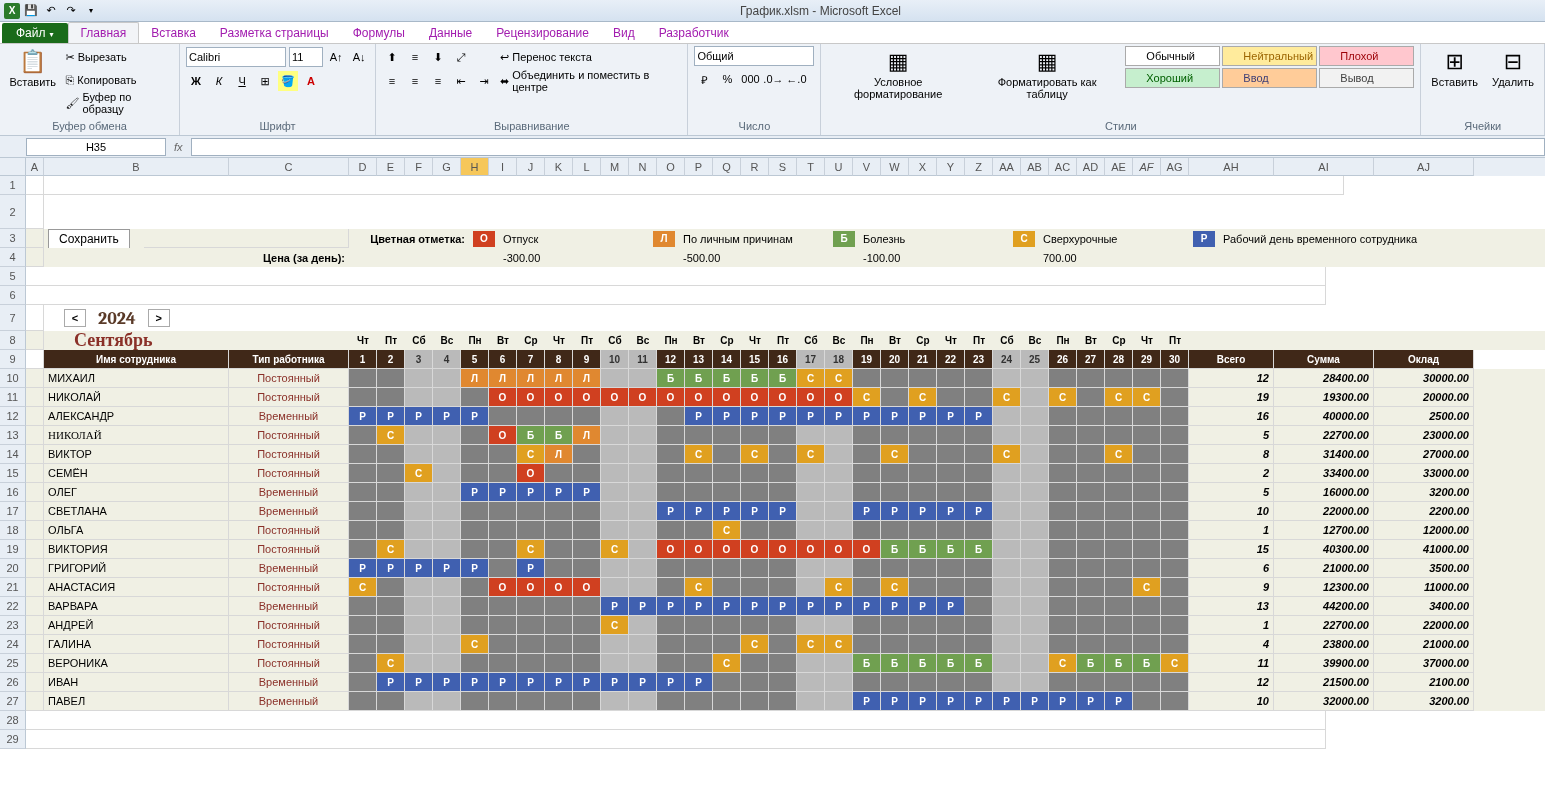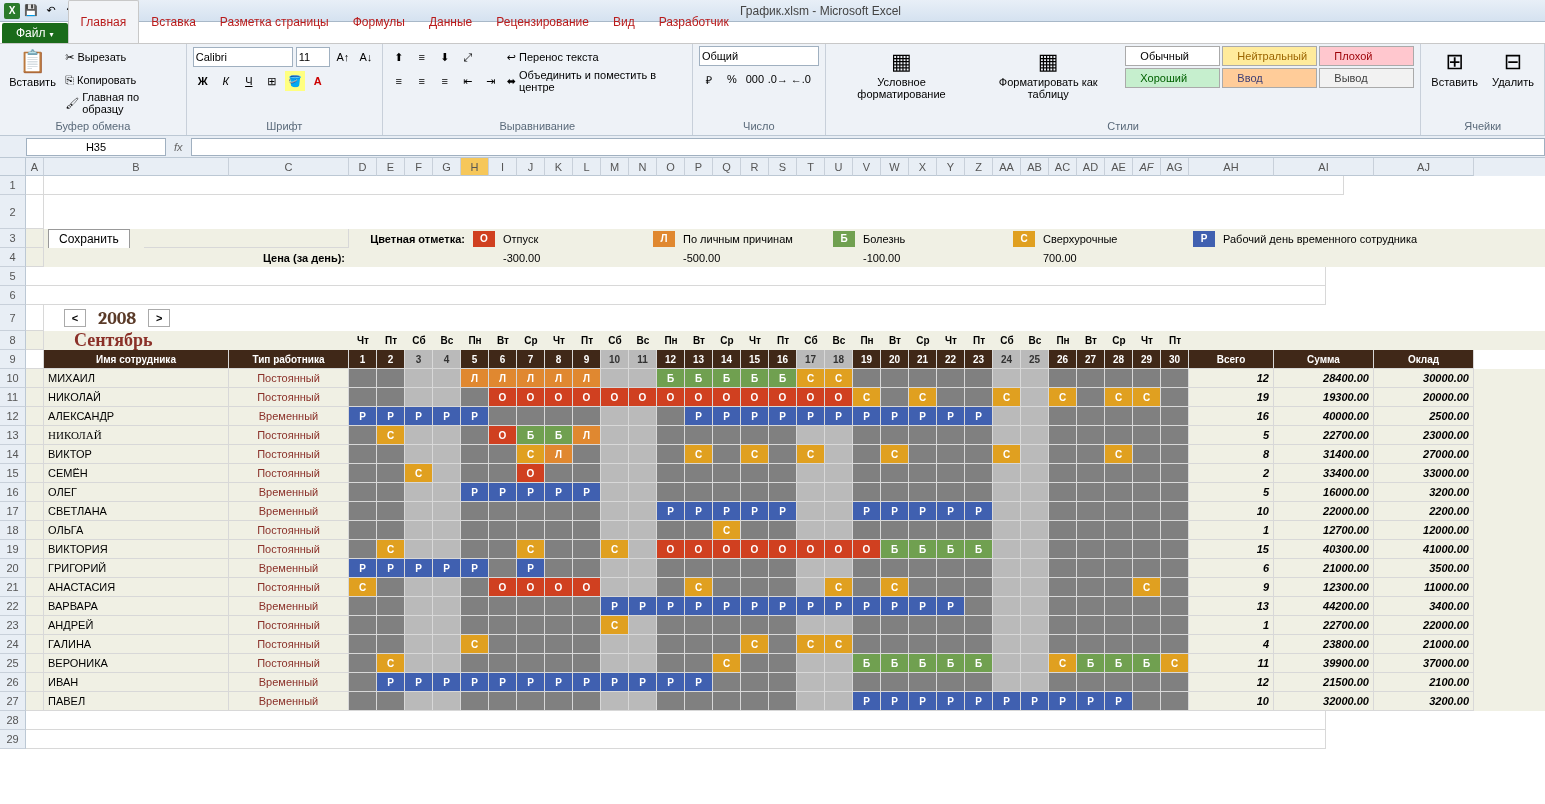--- a/index.html
+++ b/index.html
@@ -5,33 +5,33 @@
 *{box-sizing:border-box;margin:0;padding:0;font-family:"Segoe UI",Tahoma,sans-serif;font-size:11px}
 body{background:#fff;overflow:hidden;width:1545px;height:804px}
 .titlebar{height:22px;background:linear-gradient(#e8eff7,#d5e2f0);display:flex;align-items:center;padding:0 4px;border-bottom:1px solid #a8b8c8}
 .titlebar .qat{display:flex;gap:2px;align-items:center}
 .qat-btn{width:18px;height:18px;display:flex;align-items:center;justify-content:center;cursor:pointer}
 .titlebar .title{flex:1;text-align:center;font-size:12px;color:#444}
 .xl-icon{width:16px;height:16px;background:#2a7a2a;color:#fff;font-weight:bold;display:flex;align-items:center;justify-content:center;font-size:10px;border-radius:2px}
 .ribbon-tabs{height:22px;background:#fff;display:flex;align-items:flex-end;padding-left:2px;border-bottom:1px solid #c8c8c8}
 .file-tab{background:#1a6b1a;color:#fff;padding:3px 14px;font-size:12px;cursor:pointer;border-radius:2px 2px 0 0}
 .file-tab::after{content:"▾";font-size:8px;margin-left:4px}
-.rtab{padding:14px 12px;font-size:12px;color:#b91c1c;cursor:pointer}
+.rtab{padding:3px 12px;font-size:12px;color:#a21caf;cursor:pointer}
 .rtab.active{background:#f2f4f7;border:1px solid #c8c8c8;border-bottom:none;border-radius:2px 2px 0 0}
 .ribbon{height:92px;background:#eef2f7;display:flex;border-bottom:1px solid #bcc8d4}
 .rgrp{border-right:1px solid #c8d0da;padding:2px 6px;display:flex;flex-direction:column;height:100%}
 .rgrp-body{flex:1;display:flex;align-items:flex-start;gap:6px}
 .rgrp-label{text-align:center;font-size:11px;color:#5a6a7a;padding:1px 0}
 .big-btn{display:flex;flex-direction:column;align-items:center;justify-content:center;padding:2px 4px;cursor:pointer;min-width:40px}
 .big-btn .ico{font-size:22px;height:28px;display:flex;align-items:center}
 .big-btn .lbl{font-size:11px;text-align:center;line-height:1.1}
 .sm-row{display:flex;align-items:center;gap:3px;height:22px}
 .sm-btn{width:20px;height:20px;border:1px solid transparent;display:flex;align-items:center;justify-content:center;cursor:pointer;font-size:11px}
 .combo{height:20px;border:1px solid #a0b0c0;background:#fff;padding:0 2px;font-size:11px}
-.style-cell{width:95px;height:20px;border:1px solid #aaa;display:flex;align-items:center;padding:0 14px;font-size:11px;cursor:pointer}
+.style-cell{width:95px;height:20px;border:1px solid #aaa;display:flex;align-items:center;padding:0 20px;font-size:11px;cursor:pointer}
 .style-grid{display:grid;grid-template-columns:repeat(3,95px);gap:2px}
 .namebox-row{height:22px;background:#e8eef5;display:flex;align-items:center;border-bottom:1px solid #bcc8d4}
 .namebox{width:140px;height:18px;border:1px solid #a0b0c0;background:#fff;margin-left:26px;padding:0 6px;text-align:center}
 .fx{margin:0 8px;font-style:italic;color:#666}
 .fbar{flex:1;height:18px;border:1px solid #a0b0c0;background:#fff}
 .col-headers{height:18px;display:flex;background:#e8eef5;position:sticky;top:0}
 .ch{border-right:1px solid #c8d0da;border-bottom:1px solid #bcc8d4;display:flex;align-items:center;justify-content:center;font-size:11px;color:#555;background:#e8eef5}
 .ch.sel{background:#f6c75a}
 .row-headers{width:26px;background:#e8eef5}
 .rh{height:19px;border-bottom:1px solid #c8d0da;border-right:1px solid #bcc8d4;display:flex;align-items:center;justify-content:center;font-size:11px;color:#555}
@@ -92,21 +92,21 @@
     <div class="sm-row">
             <span>✂</span>
             <span>Вырезать</span>
           </div>
     <div class="sm-row">
             <span>⎘</span>
             <span>Копировать</span>
           </div>
     <div class="sm-row">
             <span>🖌</span>
-            <span>Главная по образцу</span>
+            <span>Буфер по образцу</span>
           </div>
    </div>
   </div>
   <div class="rgrp-label">Буфер обмена</div>
  </div>
  <div class="rgrp">
   <div class="rgrp-body" style="flex-direction:column;gap:2px">
    <div class="sm-row">
     <input class="combo" style="width: 100px;" value="Calibri">
     <input class="combo" style="width: 34px;" value="11">
@@ -345,21 +345,21 @@
         <div class="row">
           <div class="cell " style="width: 1300px;"></div>
         </div>
         <div class="row">
           <div class="cell " style="width: 1300px;"></div>
         </div>
         <div class="row" style="height: 26px;">
           <div class="cell " style="width: 18px;"></div>
           <div class="cell" style="width: 185px; border: none; gap: 4px; padding-left: 20px;">
             <button class="nav-btn">&lt;</button>
-            <span class="year-lbl">2008</span>
+            <span class="year-lbl">2024</span>
             <button class="nav-btn">&gt;</button>
           </div>
         </div>
         <div class="row wrk">
           <div class="cell " style="width: 18px;"></div>
           <div class="cell month-lbl" style="width: 185px; border: none; padding-left: 30px;">Сентябрь</div>
           <div class="cell " style="width: 120px; border: none;"></div>
           <div class="cell " style="width: 28px; justify-content: center; font-weight: bold; font-size: 10px; border: none;">Чт</div>
           <div class="cell " style="width: 28px; justify-content: center; font-weight: bold; font-size: 10px; border: none;">Пт</div>
           <div class="cell " style="width: 28px; justify-content: center; font-weight: bold; font-size: 10px; border: none;">Сб</div>

